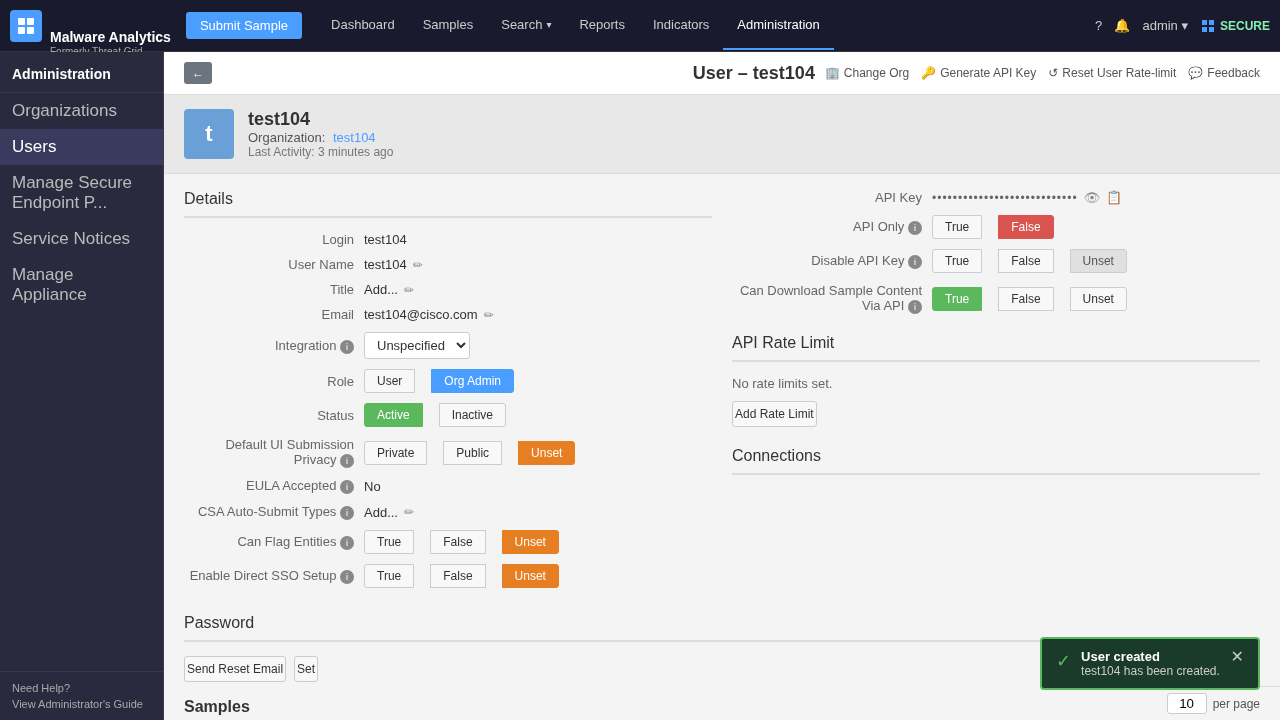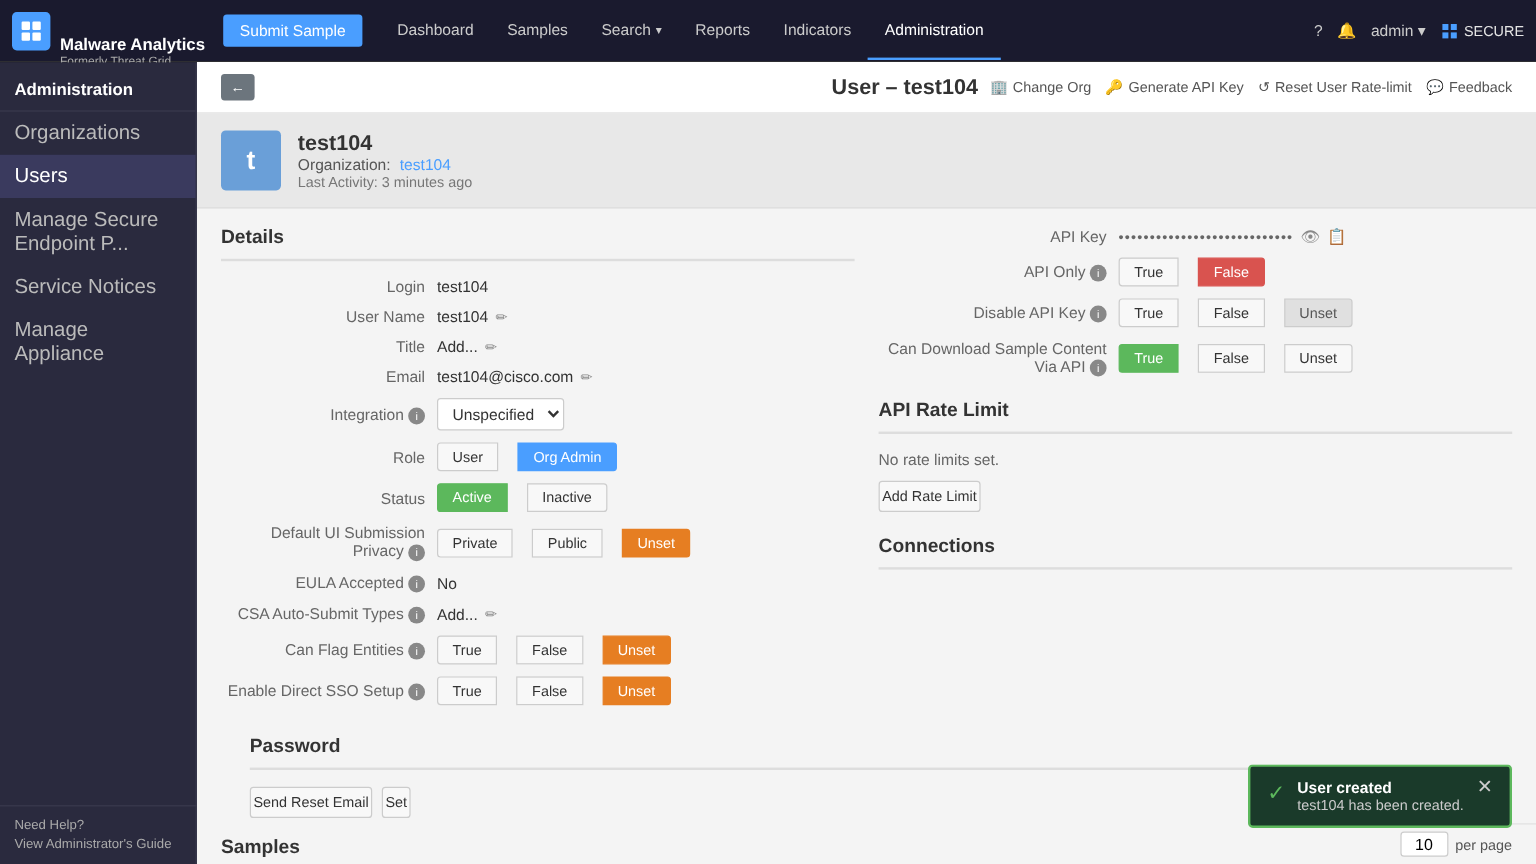--- a/index.html
+++ b/index.html
@@ -20,21 +20,21 @@
       cursor: pointer; font-size: 13px; margin-right: 15px;
     }
     .nav-links { display: flex; align-items: center; gap: 0; flex: 1; }
     .nav-link {
       color: #ccc; padding: 16px 14px; cursor: pointer; font-size: 13px; text-decoration: none;
       display: flex; align-items: center; gap: 4px; border-bottom: 2px solid transparent;
     }
     .nav-link.active { color: #fff; border-bottom: 2px solid #4a9eff; }
     .nav-right { display: flex; align-items: center; gap: 12px; margin-left: auto; }
     .nav-right-item { color: #ccc; cursor: pointer; font-size: 13px; display: flex; align-items: center; gap: 4px; }
-    .cisco-secure { color: #e5e5e5; font-weight: normal; font-size: 12px; display: flex; align-items: center; gap: 4px; }
+    .cisco-secure { color: #86efac; font-weight: bold; font-size: 12px; display: flex; align-items: center; gap: 4px; }
 
     
     .main-layout { display: flex; height: calc(100vh - 52px); }
 
     
     .sidebar { width: 164px; background: #2a2a3e; border-right: 1px solid #3a3a4e; flex-shrink: 0; }
     .sidebar-title {
       color: #fff; font-size: 14px; font-weight: bold; padding: 14px 12px 10px;
       border-bottom: 1px solid #3a3a4e;
     }
@@ -72,21 +72,21 @@
     .user-info .user-org a { color: #4a9eff; text-decoration: none; }
     .user-info .user-activity { font-size: 12px; color: #777; }
 
     
     .two-col { display: flex; padding: 16px 20px; gap: 20px; }
     .left-col { flex: 1; }
     .right-col { flex: 1; }
 
     
     .section-title {
-      font-size: 16px; font-weight: bold; color: #333; padding-bottom: 8px;
+      font-size: 16px; font-weight: normal; color: #333; padding-bottom: 8px;
       border-bottom: 2px solid #ddd; margin-bottom: 14px;
     }
 
     
     .form-row { display: flex; align-items: center; margin-bottom: 10px; }
     .form-label { color: #666; font-size: 13px; text-align: right; width: 180px; padding-right: 10px; flex-shrink: 0; }
     .form-value { color: #333; font-size: 13px; display: flex; align-items: center; gap: 6px; flex-wrap: wrap; }
     .edit-icon { color: #888; cursor: pointer; font-size: 12px; }
 
     
@@ -104,21 +104,21 @@
     .btn.orange-btn { background: #e67e22; color: #fff; border-color: #e67e22; }
 
     
     .dropdown-select {
       padding: 4px 8px; border: 1px solid #ccc; border-radius: 3px; background: #fff;
       font-size: 13px; color: #333;
     }
     .api-key-value { font-size: 12px; color: #666; letter-spacing: 1px; }
 
     
-    .password-section { padding: 0 20px 16px; margin-left: 24px; }
+    .password-section { padding: 0 20px 16px; }
     .password-actions { display: flex; gap: 8px; }
     .action-btn {
       padding: 5px 2px; border: 1px solid #ccc; background: #f8f8f8; cursor: pointer;
       font-size: 12px; color: #333; border-radius: 3px;
     }
 
     
     .samples-section { padding: 0 20px 16px; }
     .samples-title { font-size: 16px; font-weight: bold; color: #333; margin-bottom: 10px; }
 

